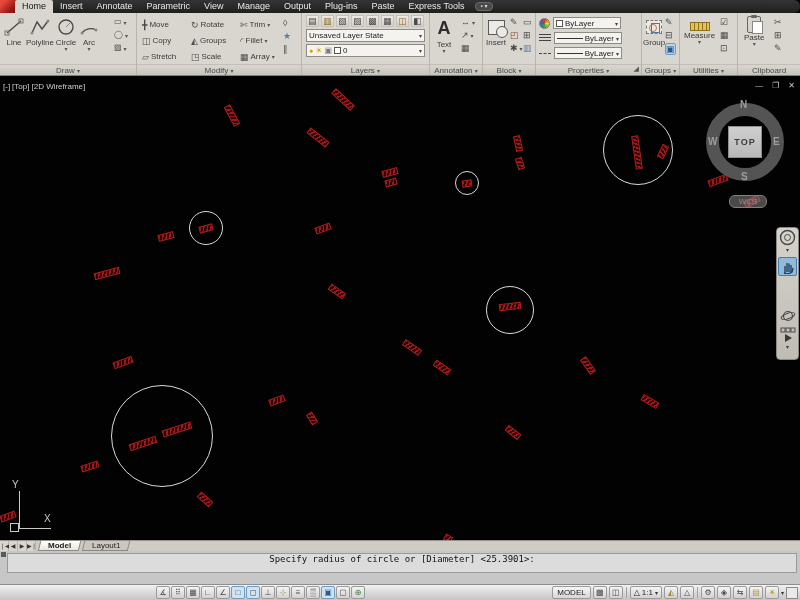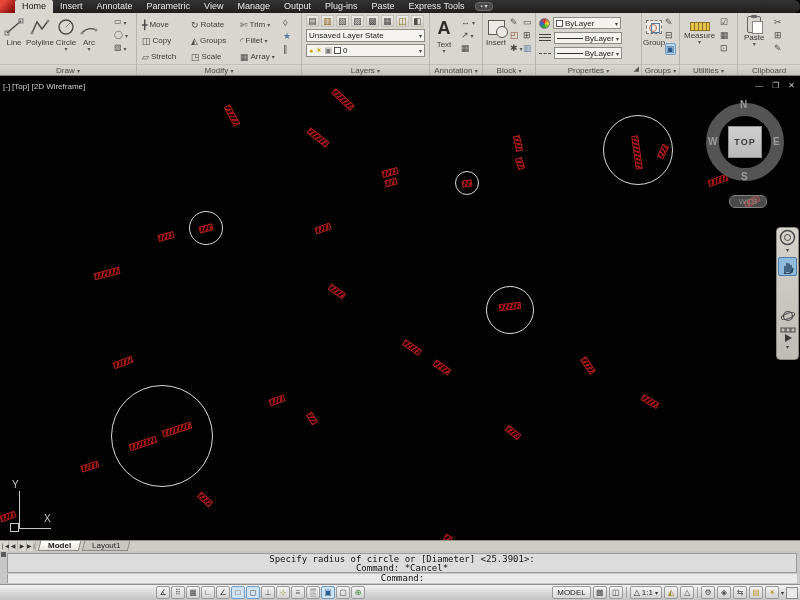--- a/index.html
+++ b/index.html
@@ -586,23 +586,21 @@
   <span class="lnav">▶</span>
   <span class="lnav">▶❘</span>
   <span class="ltab active"><span>Model</span></span>
   <span class="ltab"><span>Layout1</span></span>
 </div>
 
 <div id="cmd">
   <div id="cmdgrip"></div>
   <div id="cmdhist">
     <div>Specify radius of circle or [Diameter] &lt;25.3901&gt;:</div>
-    <div>Command: *Cancel*</div>
-  </div>
-  <div id="cmdprompt">Command:</div>
+  </div>
 </div>
 
 <div id="statusbar">
   <div id="toggles">
       <span class="gbtn">
         <span class="gi">∡</span>
       </span>
       <span class="gbtn">
         <span class="gi">⠿</span>
       </span>

